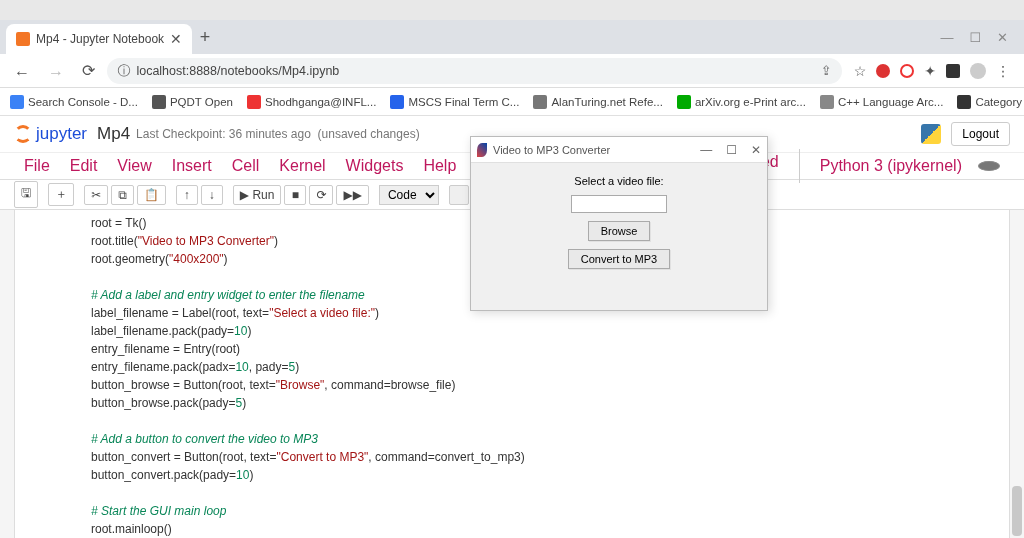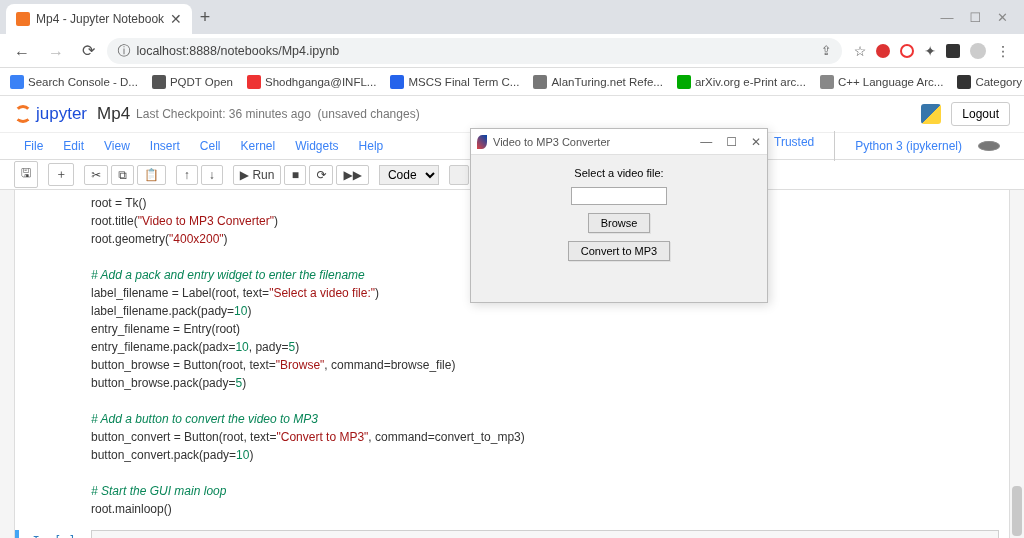--- a/index.html
+++ b/index.html
@@ -1,20 +1,20 @@
 <!DOCTYPE html>
 <html><head>
 <meta charset="utf-8">
 <style>
 * { margin:0; padding:0; box-sizing:border-box; font-family:"Segoe UI",Arial,sans-serif; }
 body { background:#e8e8e8; width:1024px; height:538px; overflow:hidden; position:relative; }
 
 
 .browser-chrome { background:#dee1e6; }
-.tab-strip { display:flex; align-items:center; height:34px; padding:0 6px; background:#dee1e6; }
+.tab-strip { display:flex; align-items:center; height:34px; padding:0 6px; background:#dee1e6;margin-top:20px; }
 .tab { background:#fff; border-radius:8px 8px 0 0; padding:6px 10px; display:flex; align-items:center; gap:6px; font-size:12px; color:#444; min-width:180px; height:30px; margin-top:4px; }
 .tab .x { margin-left:auto; color:#555; cursor:pointer; font-size:14px; }
 .new-tab { margin-left:8px; font-size:18px; color:#555; cursor:pointer; }
 .win-controls { margin-left:auto; display:flex; gap:16px; padding-right:10px; }
 .win-controls span { color:#888; cursor:pointer; font-size:13px; }
 
 .addr-bar { display:flex; align-items:center; height:34px; background:#fff; padding:0 8px; gap:6px; border-bottom:1px solid #ddd; }
 .nav-btn { color:#555; cursor:pointer; font-size:16px; padding:4px 6px; }
 .nav-btn.disabled { color:#bbb; }
 .url-field { flex:1; display:flex; align-items:center; background:#f1f3f4; border-radius:14px; padding:4px 10px; font-size:12.5px; color:#444; height:26px; }
@@ -36,21 +36,21 @@
 .jup-header { display:flex; align-items:center; padding:6px 14px; }
 .jup-logo { display:flex; align-items:center; gap:4px; font-size:17px; color:#1d4ed8; font-weight:300; }
 .jup-logo-sym{width:18px;height:18px;border:3px solid #f37626;border-radius:50%;border-left-color:transparent;border-right-color:transparent;}
 .nb-title { font-size:17px; color:#333; margin-left:10px; }
 .nb-checkpoint { font-size:12px; color:#777; margin-left:6px; }
 .jup-right { margin-left:auto; display:flex; align-items:center; gap:10px; }
 .py-logo{width:20px;height:20px;background:linear-gradient(135deg,#3776ab 50%,#ffd43b 50%);border-radius:3px;}
 .logout-btn { border:1px solid #ccc; background:#fff; padding:4px 10px; font-size:12px; border-radius:3px; cursor:pointer; }
 
 .jup-menubar { display:flex; padding:0 14px; border-top:1px solid #eee; border-bottom:1px solid #ddd; height:28px; align-items:center; }
-.jup-menubar span { font-size:12px; padding:4px 10px; cursor:pointer; color:#3b82f6; }
+.jup-menubar span { font-size:16px; padding:4px 10px; cursor:pointer; color:#be185d; }
 .jup-menubar .right { margin-left:auto; display:flex; align-items:flex-start; gap:10px; }
 .trusted { font-size:11px; color:#888; }
 .kernel-name { font-size:12px; border-left:1px solid #ccc; padding-left:10px; display:flex; align-items:center; gap:6px;}
 .kernel-dot{width:10px;height:10px;border:1px solid #888;border-radius:50%;background:#777;}
 
 .jup-toolbar { display:flex; align-items:center; padding:3px 14px; gap:3px; border-bottom:1px solid #ddd; height:30px;}
 .tb-btn { border:1px solid #ccc; background:#fff; padding:2px 6px; font-size:12px; border-radius:2px; cursor:pointer; color:#444; min-width:22px; text-align:center;}
 .tb-sep{width:4px;}
 .tb-select{border:1px solid #ccc;font-size:12px;padding:1px 4px;width:60px;}
 .tb-cmd{width:20px;height:20px;border:1px solid #ccc;border-radius:2px;}
@@ -60,21 +60,21 @@
 .nb-inner { background:#fff; border:1px solid #ddd; border-top:none; padding:4px 0 20px; }
 .code-cell-output { padding-left:76px; font-family:Menlo,Consolas,monospace; font-size:12px; color:#333; line-height:1.5; }
 .str{color:#a31515;}
 .cmt{color:#098658;font-style:italic;}
 .num{color:#098658;}
 .empty-cell{display:flex;margin-top:12px;align-items:stretch;}
 .prompt{width:76px;text-align:right;padding-right:8px;font-family:monospace;font-size:12px;color:#307fc1;border-left:4px solid #42a5f5;padding-top:4px;}
 .cell-input{flex:1;border:1px solid #cfcfcf;background:#f7f7f7;height:24px;margin-right:10px;}
 
 
-.tk-window{position:absolute;top:128px;left:470px;width:298px;height:175px;background:#f0f0f0;border:1px solid #bbb;box-shadow:2px 2px 10px rgba(0,0,0,0.15);}
+.tk-window{position:absolute;top:136px;left:470px;width:298px;height:175px;background:#f0f0f0;border:1px solid #bbb;box-shadow:2px 2px 10px rgba(0,0,0,0.15);}
 .tk-titlebar{display:flex;align-items:center;height:26px;background:#fff;border-bottom:1px solid #e0e0e0;padding:0 6px;font-size:11px;color:#555;gap:6px;}
 .tk-feather{width:10px;height:14px;background:linear-gradient(45deg,#d44,#04a);border-radius:50% 0;}
 .tk-titlebar .win-c{margin-left:auto;display:flex;gap:14px;color:#666;font-size:12px;}
 .tk-body{display:flex;flex-direction:column;align-items:center;padding-top:12px;gap:8px;}
 .tk-label{font-size:11px;}
 .tk-entry{width:96px;height:18px;border:1px solid #aaa;background:#fff;}
 .tk-button{border:1px solid #aaa;background:#e9e9e9;font-size:11px;padding:3px 12px;cursor:pointer;box-shadow:1px 1px 0 rgba(0,0,0,0.06);}
 
 .scrollbar{position:absolute;right:2px;bottom:2px;width:10px;height:50px;background:#c8c8c8;border-radius:4px;}
 </style>
@@ -203,21 +203,21 @@
     <button class="tb-cmd"></button>
   </div>
 
   <div class="nb-body">
     <div class="nb-inner">
       <div class="code-cell-output">
         <div><span>root = Tk()</span></div>
         <div><span>root.title(</span><span class="str">"Video to MP3 Converter"</span><span>)</span></div>
         <div><span>root.geometry(</span><span class="str">"400x200"</span><span>)</span></div>
         <br>
-        <div><span class="cmt"># Add a pack and entry widget to enter the filename</span></div>
+        <div><span class="cmt"># Add a label and entry widget to enter the filename</span></div>
         <div><span>label_filename = Label(root, text=</span><span class="str">"Select a video file:"</span><span>)</span></div>
         <div><span>label_filename.pack(pady=</span><span class="num">10</span><span>)</span></div>
         <div><span>entry_filename = Entry(root)</span></div>
         <div><span>entry_filename.pack(padx=</span><span class="num">10</span><span>, pady=</span><span class="num">5</span><span>)</span></div>
         <div><span>button_browse = Button(root, text=</span><span class="str">"Browse"</span><span>, command=browse_file)</span></div>
         <div><span>button_browse.pack(pady=</span><span class="num">5</span><span>)</span></div>
         <br>
         <div><span class="cmt"># Add a button to convert the video to MP3</span></div>
         <div><span>button_convert = Button(root, text=</span><span class="str">"Convert to MP3"</span><span>, command=convert_to_mp3)</span></div>
         <div><span>button_convert.pack(pady=</span><span class="num">10</span><span>)</span></div>

